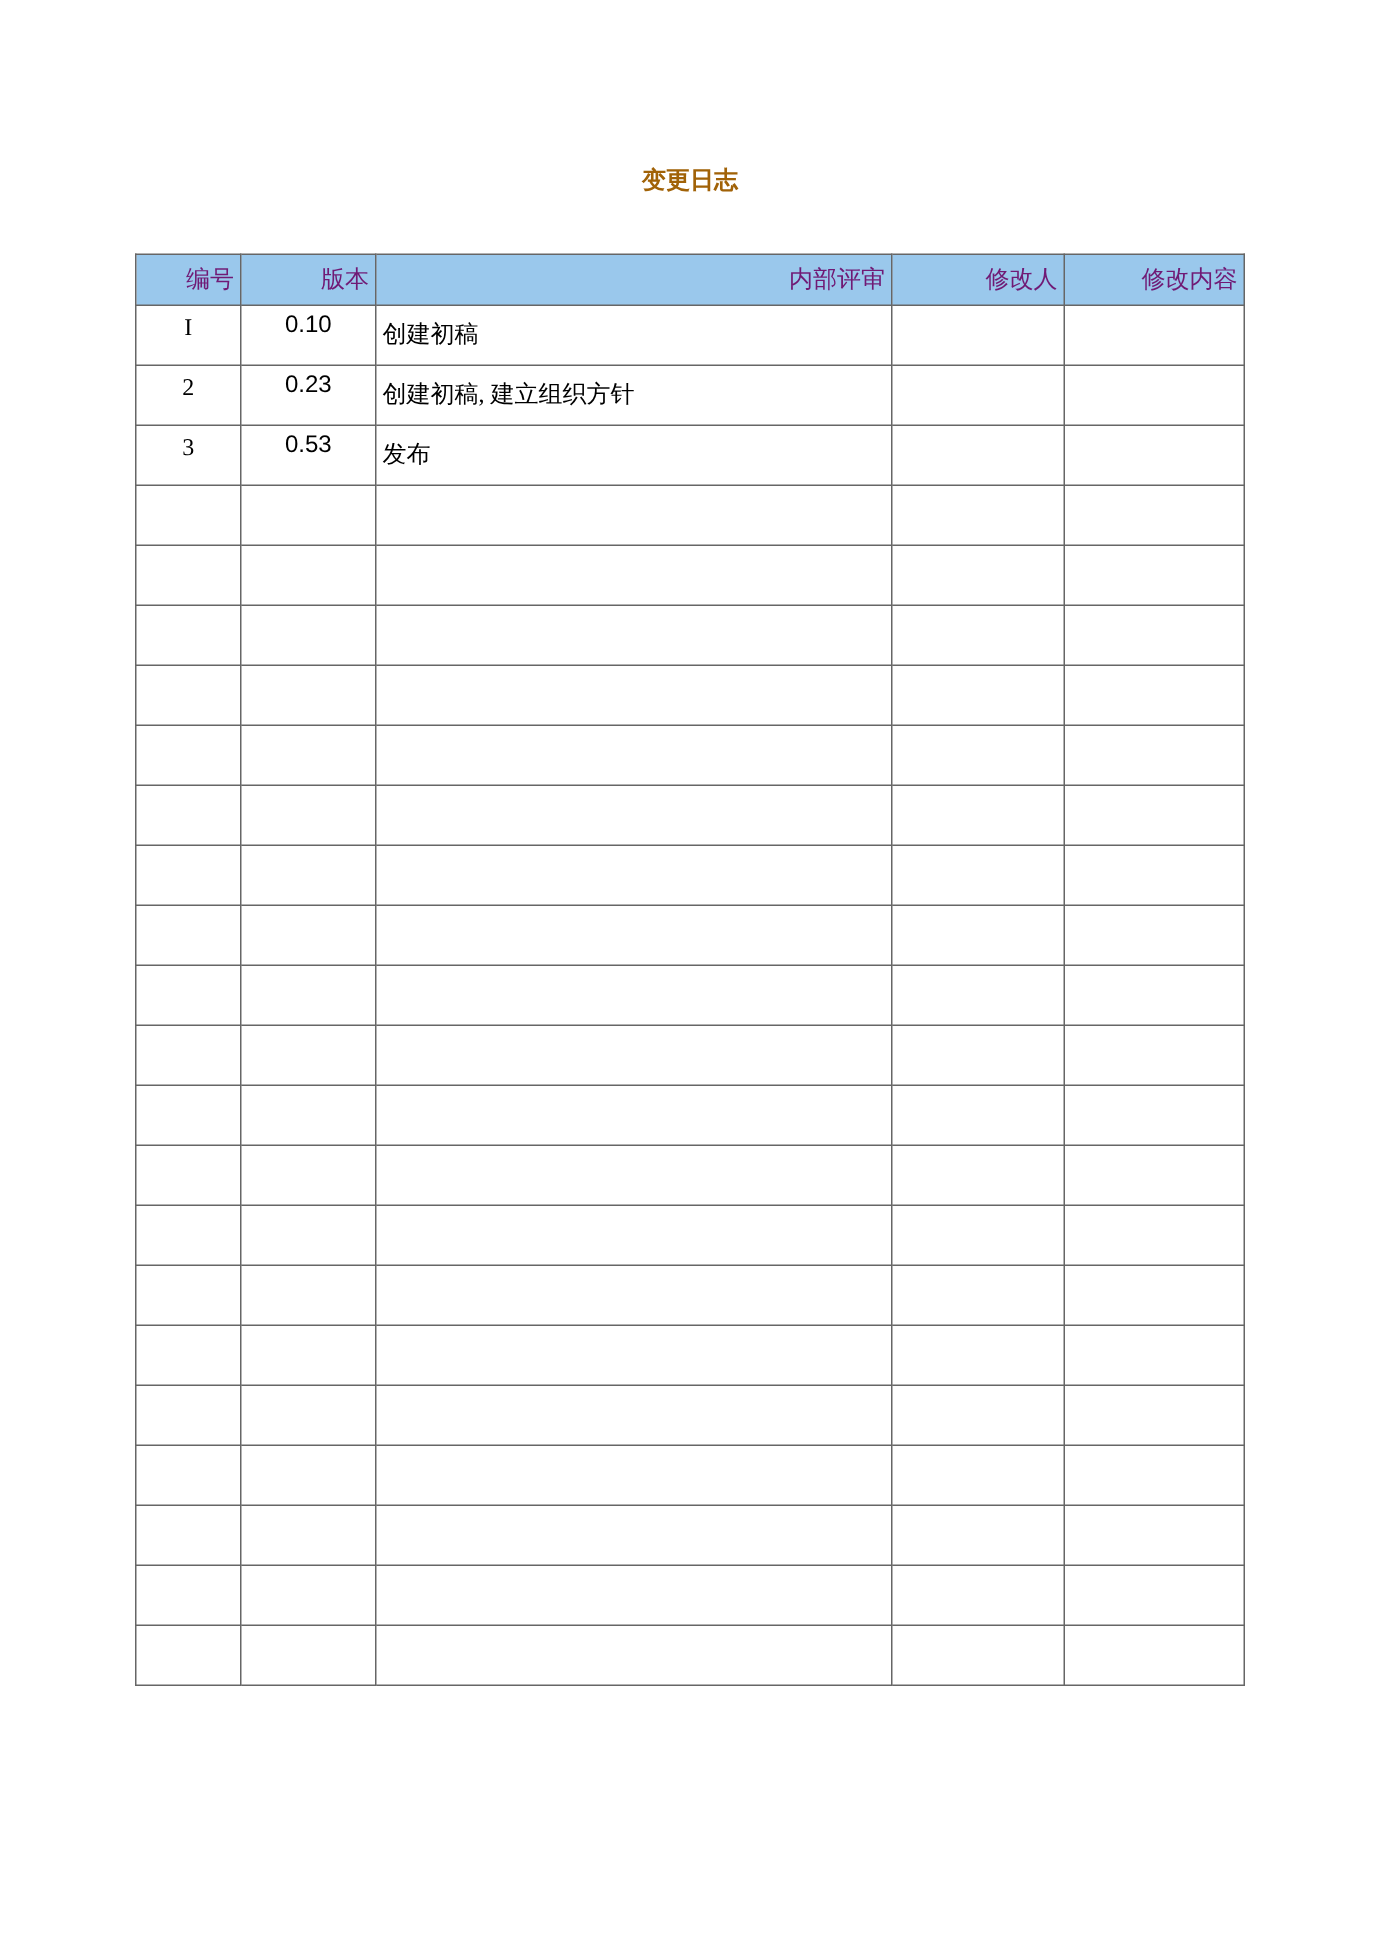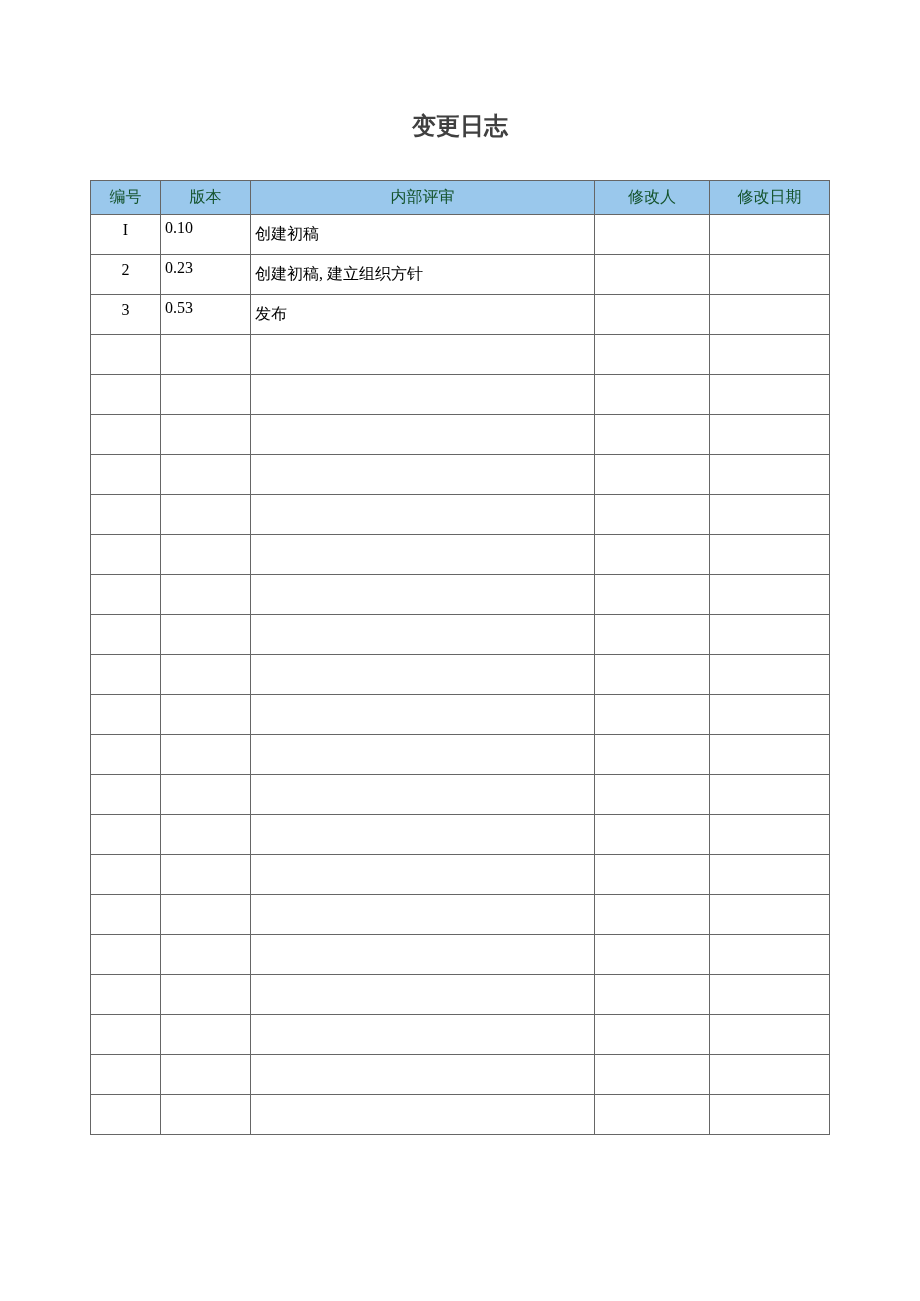--- a/index.html
+++ b/index.html
@@ -12,60 +12,60 @@
       font-family: "SimSun", "宋体", serif;
       width: 920px;
       height: 1301px;
       position: relative;
     }
     .page {
       padding: 110px 90px 0 90px;
     }
     .title {
       text-align: center;
-      font-size: 24px;
+      font-size: 16px;
       font-weight: bold;
-      color: #404040;
+      color: #a16207;
       margin-bottom: 38px;
       font-family: "SimHei", "黑体", sans-serif;
     }
     table {
       border-collapse: collapse;
       width: 100%;
       table-layout: fixed;
     }
     th, td {
       border: 1px solid #666;
       height: 40px;
       font-size: 16px;
       vertical-align: middle;
       padding: 0 4px;
     }
     th {
       background: #9ac8ec;
       font-weight: normal;
-      text-align: center;
-      color: #14532d;
+      text-align: right;
+      color: #701a75;
       height: 34px;
       font-family: "SimSun", "宋体", serif;
     }
     td {
       background: #ffffff;
       color: #000;
     }
     .col-num { width: 70px; }
     .col-ver { width: 90px; }
     .col-content { width: auto; }
     .col-author { width: 115px; }
     .col-date { width: 120px; }
     .center { text-align: center; }
     .left { text-align: left; padding-left: 4px; }
     .ver {
-      text-align: left;
-      font-family: Liberation Serif, serif;
+      text-align: center;
+      font-family: Liberation Sans, sans-serif;
       vertical-align: top;
       padding-top: 4px;
     }
     .num {
       text-align: center;
       font-family: "Times New Roman", serif;
       vertical-align: top;
       padding-top: 6px;
     }
   </style>
@@ -81,21 +81,21 @@
       <col class="col-content">
       <col class="col-author">
       <col class="col-date">
     </colgroup>
     <thead>
       <tr>
         <th>编号</th>
         <th>版本</th>
         <th>内部评审</th>
         <th>修改人</th>
-        <th>修改日期</th>
+        <th>修改内容</th>
       </tr>
     </thead>
     <tbody id="tbody">
     <tr>
           <td class="num">I</td>
           <td class="ver">0.10</td>
           <td class="left">创建初稿</td>
           <td class="center"></td>
           <td class="center"></td>
         </tr>

